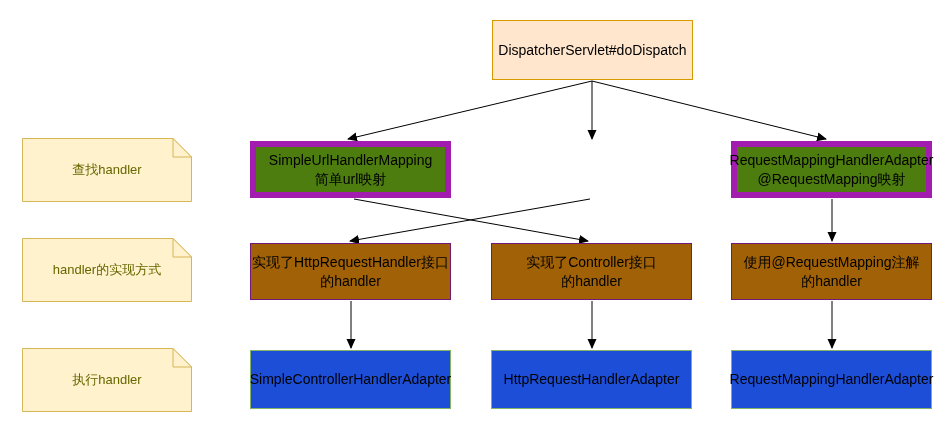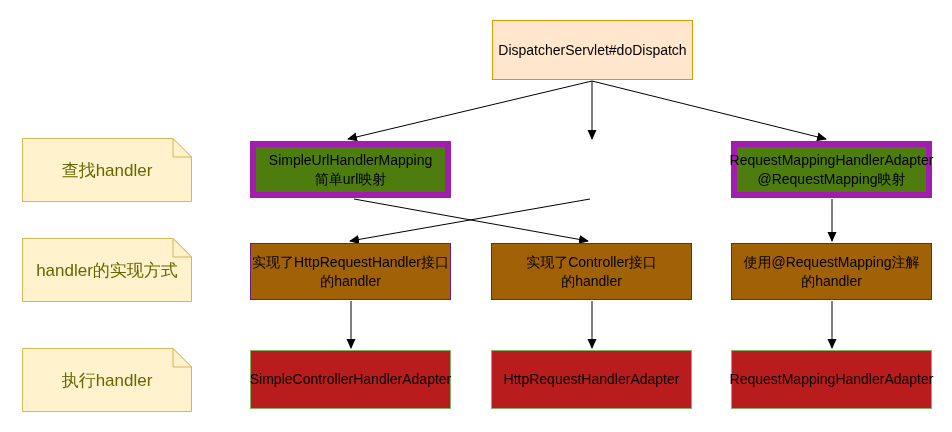--- a/index.html
+++ b/index.html
@@ -15,35 +15,35 @@
     position:absolute;
     box-sizing:border-box;
     display:flex;flex-direction:column;
     align-items:center;justify-content:center;
     text-align:center;
     font-size:14px;color:#000000;line-height:1.35;
   }
   .node-top   {background:#FFE6CC;border:1px solid #D79B00;}
   .node-blue  {background:#4d7c0f;border:6px solid #a21caf;}
   .node-yellow{background:#a16207;border:1px solid #701a75;}
-  .node-green {background:#b91c1c;border:1px solid #82B366;}
+  .node-green {background:#1d4ed8;border:1px solid #82B366;}
   .row1{top:141px;height:57px;width:201px;}
   .row2{top:243px;height:57px;width:201px;}
   .row3{top:350px;height:59px;width:201px;}
   .col1{left:250px;}
   .col2{left:491px;}
   .col3{left:731px;}
   .note{
     position:absolute;left:22px;width:170px;height:64px;
   }
   .note svg{position:absolute;left:0;top:0;}
   .note .note-label{
     position:absolute;left:0;top:0;width:100%;height:100%;
     display:flex;align-items:center;justify-content:center;
-    font-size:17px;color:#666600;text-align:center;
+    font-size:13px;color:#666600;text-align:center;
   }
 </style>
 </head>
 <body>
 
 <div class="canvas">
 
   <svg class="edges" width="952" height="432" viewBox="0 0 952 432" xmlns="http://www.w3.org/2000/svg">
     <defs>
       <marker id="arrow" markerWidth="11" markerHeight="10" refX="9" refY="4.5" orient="auto" markerUnits="userSpaceOnUse">

